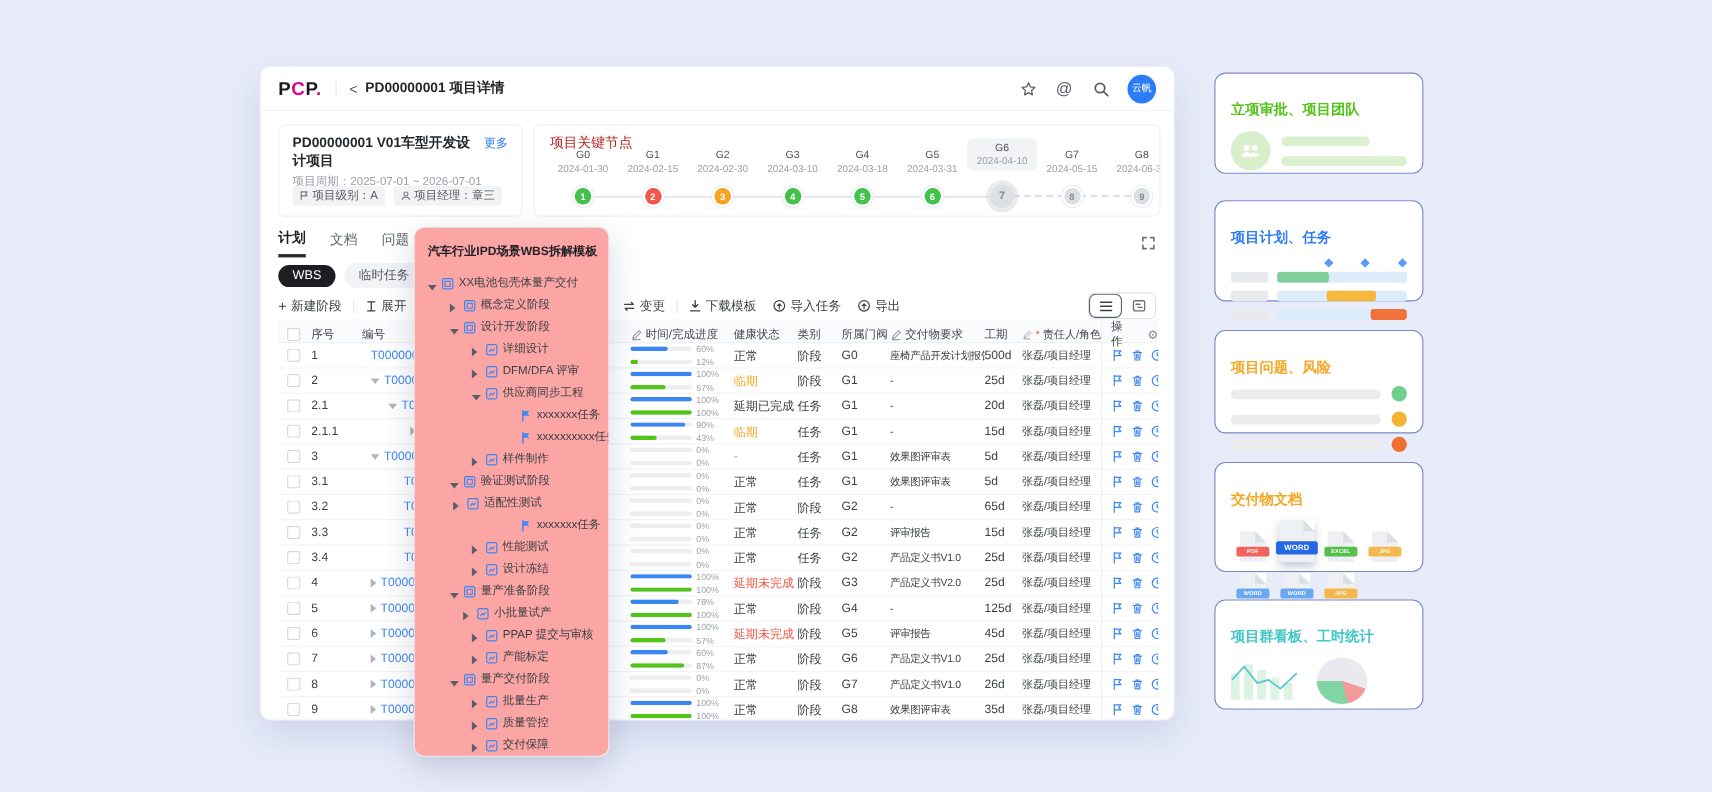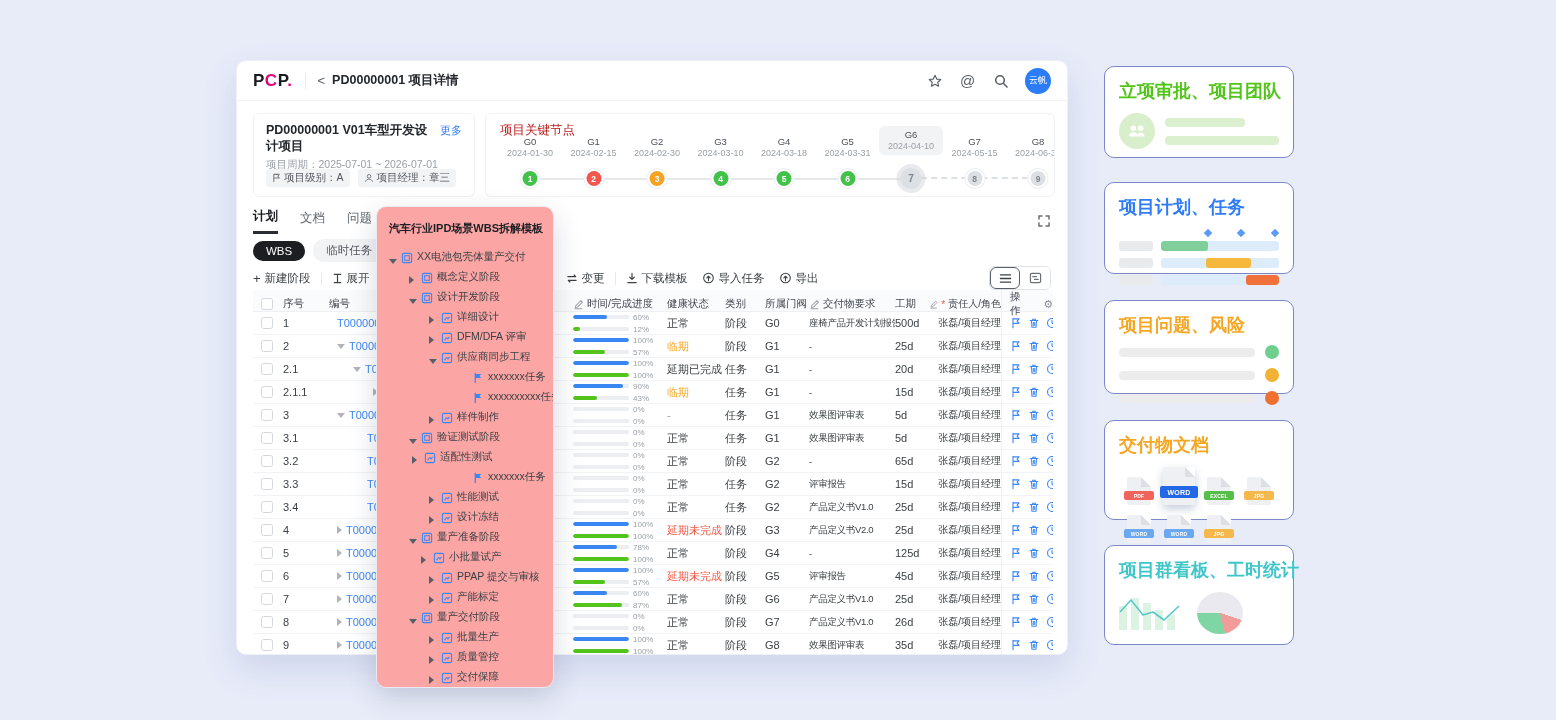--- a/index.html
+++ b/index.html
@@ -84,41 +84,41 @@
   .tri.down { border-left:4px solid transparent; border-right:4px solid transparent; border-top:5px solid #b0b4ba; }
   .tri.right { border-top:4px solid transparent; border-bottom:4px solid transparent; border-left:5px solid #b0b4ba; }
   .prog-cell { display:flex; flex-direction:column; gap:3px; }
   .prog-row { display:flex; align-items:center; gap:4px; }
   .prog-track { width:56px; height:4px; border-radius:2px; background:#eceef1; overflow:hidden; flex:none; }
   .prog-fill { height:100%; border-radius:2px; }
   .prog-fill.blue { background:#3a86f3; } .prog-fill.green { background:#52c41a; }
   .prog-pct { font-size:8px; color:#9aa0a6; }
   .h-normal { color:#3c4043; } .h-warn { color:#f5a623; } .h-danger { color:#f25643; } .h-muted { color:#9aa0a6; }
   .deliv { font-size:9.5px; letter-spacing:-.3px; }
-  .owner { font-size:10px;text-align:right; }
+  .owner { font-size:10px; }
   .ops-cell { display:flex; align-items:center; gap:6px; border-left:1px solid #eef0f4; height:100%; padding-left:8px; }
   .ops-head { border-left:1px solid #eef0f4; height:100%; display:flex; align-items:center; padding-left:8px; gap:14px; }
   .op-ico { display:flex; cursor:pointer; }
   .red-star { color:#f25643; }
 
   
   .popup { position:absolute; left:376px; top:206px; width:178px; height:482px; background:#fca5a5;
     border:1px solid #e9ebf1; border-radius:10px; box-shadow:0 10px 28px rgba(40,50,90,.18);
     z-index:40; padding:12px 0 8px; overflow:hidden; }
   .popup-title { font-size:11px; font-weight:bold; color:#1d1f24; padding:2px 12px 8px; white-space:nowrap; }
   .tree-item { height:20px; display:flex; align-items:flex-end; gap:4px; font-size:10.5px; color:#3c4043; cursor:pointer; white-space:nowrap; }
   .tree-item .arr { width:8px; flex:none; display:flex; }
   .t-down { width:0;height:0;border-left:4px solid transparent;border-right:4px solid transparent;border-top:5px solid #595f68; }
   .t-right { width:0;height:0;border-top:4px solid transparent;border-bottom:4px solid transparent;border-left:5px solid #595f68; }
   .tree-ico { display:flex; flex:none; }
 
   
   .scard { position:absolute; left:1104px; width:190px; background:#fff; border:1px solid #7a88c7;
     border-radius:10px; padding:12px 14px; cursor:pointer; }
-  .scard-title { font-size:18px; font-weight:bold; margin-bottom:10px; white-space:nowrap; }
+  .scard-title { font-size:13px; font-weight:bold; margin-bottom:10px; white-space:nowrap;margin-top:12px; }
   .team-row { display:flex; align-items:center; gap:10px; }
   .team-circle { width:36px; height:36px; border-radius:50%; background:#d9efcc; color:#fff;
     display:flex; align-items:center; justify-content:center; flex:none; }
   .team-bars { flex:1; display:flex; flex-direction:column; gap:9px; }
   .tb-bar { height:9px; border-radius:4px; background:#daf0cf; }
   .g-dia-row { position:relative; height:9px; margin-left:42px; }
   .g-dia { position:absolute; width:6px; height:6px; background:#5b9bf8; transform:rotate(45deg); top:1px; }
   .g-row { display:flex; align-items:center; gap:8px; margin-top:7px; }
   .g-label { width:34px; height:10px; border-radius:3px; background:#e9eaec; flex:none; }
   .g-track { flex:1; height:10px; border-radius:3px; background:#dcecfb; position:relative; overflow:hidden; }

